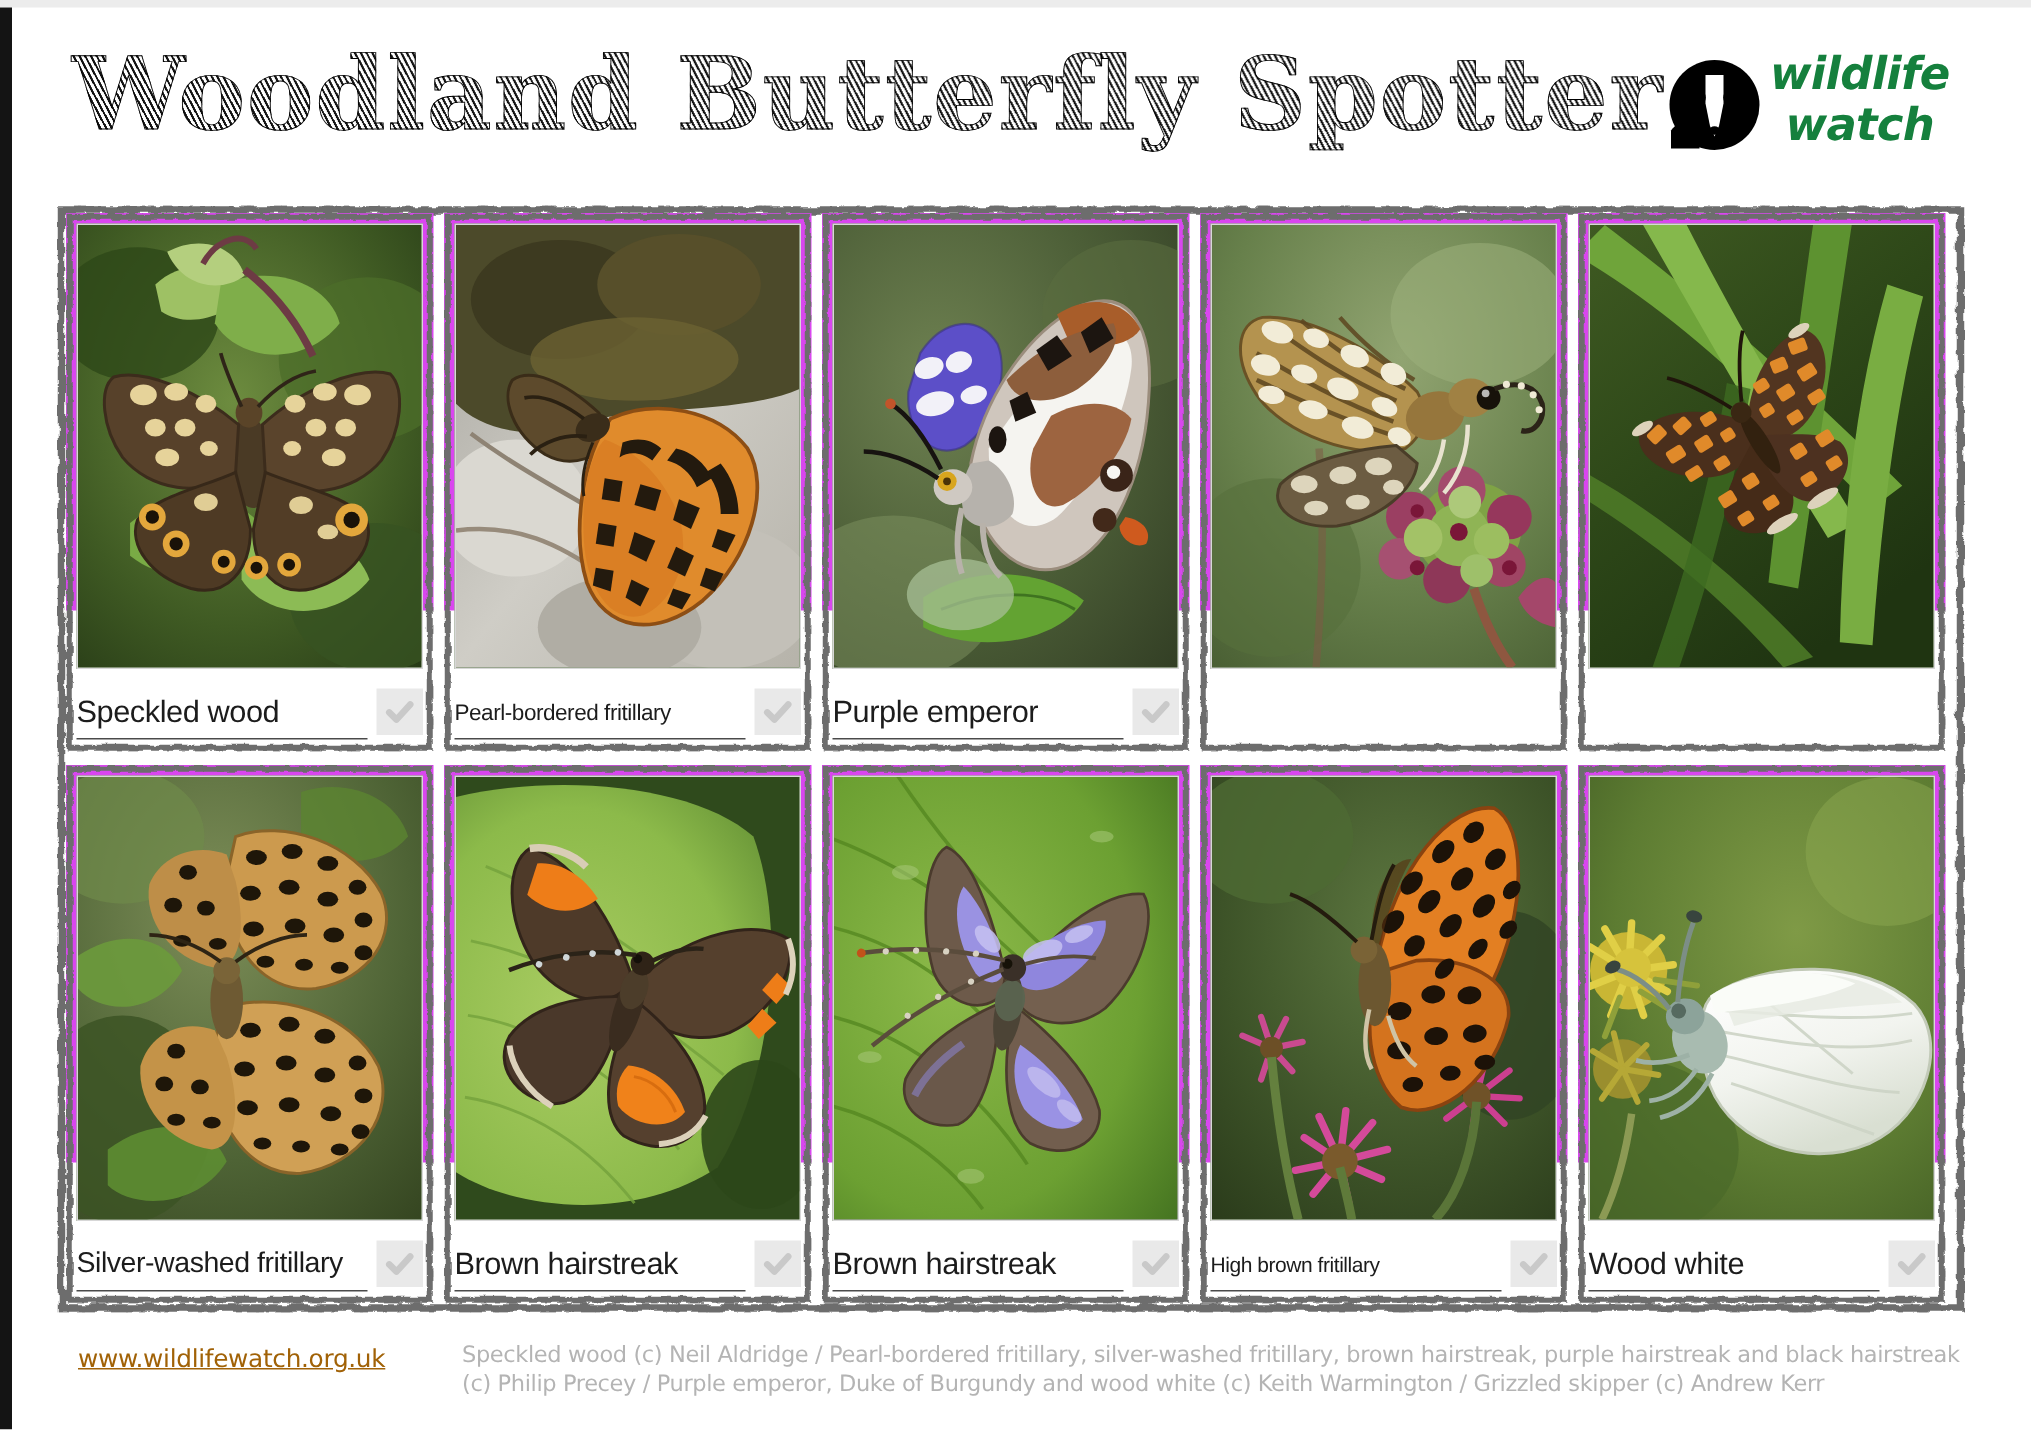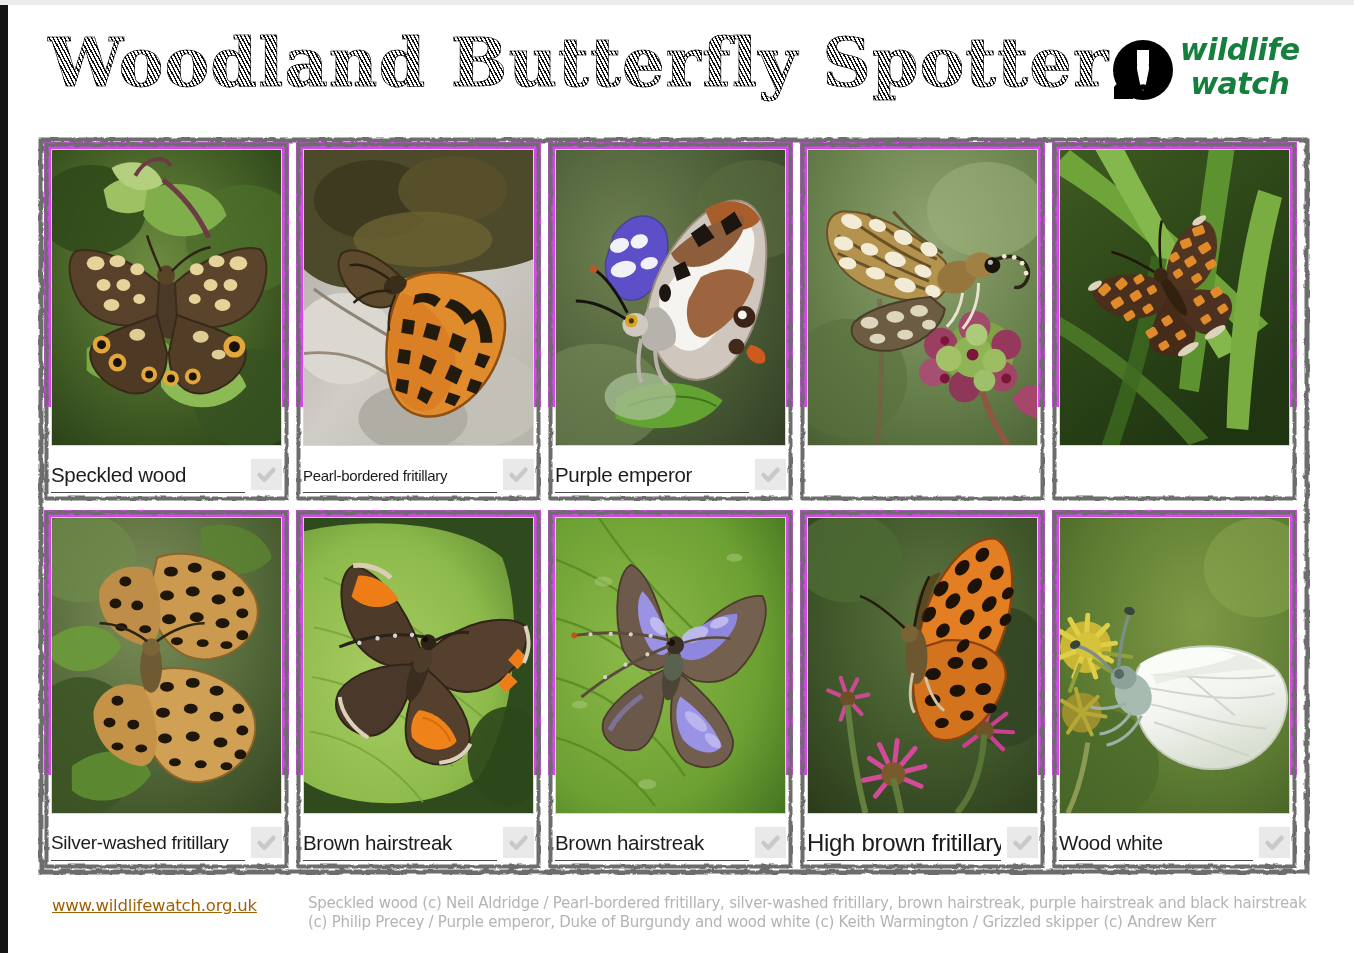--- a/index.html
+++ b/index.html
@@ -969,21 +969,21 @@
               <circle cx="-14" cy="-14" r="9" fill="#7a6336"></circle>
               <path d="M-18 -20 C-34 -40 -46 -52 -58 -58" stroke="#241b0e" stroke-width="2.6" fill="none"></path>
               <path d="M-8 -20 C0 -44 6 -58 14 -68" stroke="#241b0e" stroke-width="2.6" fill="none"></path>
               <path d="M-16 26 C-22 42 -24 56 -20 66" stroke="#cfc4a6" stroke-width="3" fill="none"></path>
               <path d="M-4 32 C-2 48 2 60 10 68" stroke="#cfc4a6" stroke-width="3" fill="none"></path>
             </g>
           </svg>
         </div>
         <div class="label-row">
           <div class="label-text-wrap">
-            <span class="label-text" style="font-size:24px">High brown fritillary</span>
+            <span class="label-text" style="font-size:14px">High brown fritillary</span>
           </div>
           <div class="checkbox">
             <svg viewBox="0 0 24 24">
                 <path d="M4 12.5 L9.5 18 L20 6.5" stroke="#c9c9c9" stroke-width="5" fill="none" stroke-linecap="round" stroke-linejoin="round"></path>
               </svg>
           </div>
         </div>
       </div>
 
       <div class="card">

